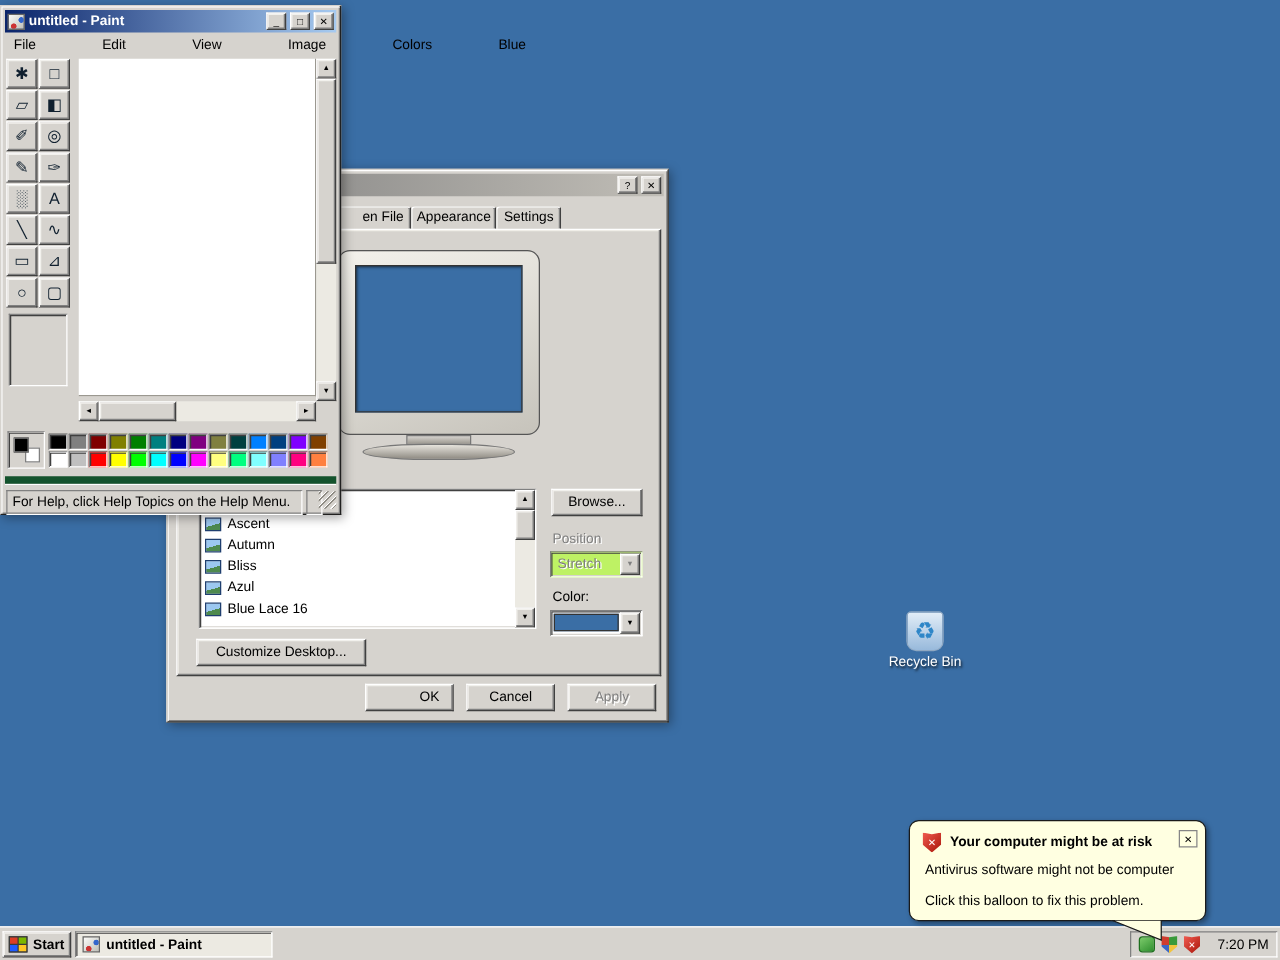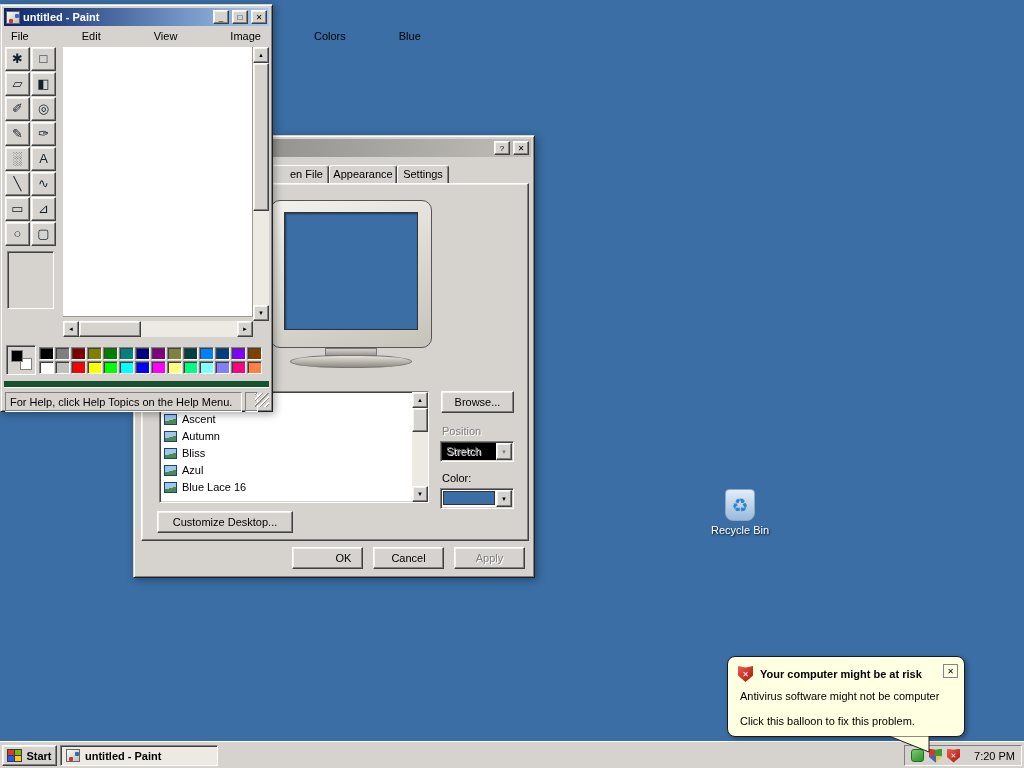--- a/index.html
+++ b/index.html
@@ -105,21 +105,21 @@
         <div class="abs sb-track" style="right:0;top:0;bottom:0;width:16px;">
           <button class="sb-btn raised cbtn" style="left:0;top:0;width:16px;height:16px;">▲</button>
           <div class="abs raised" style="left:0;top:16px;width:16px;height:24px;"></div>
           <button class="sb-btn raised cbtn" style="left:0;bottom:0;width:16px;height:16px;">▼</button>
         </div>
       </div>
 
       <button class="abs btn raised" style="left:299px;top:207px;width:73px;height:22px;">Browse...</button>
 
       <div class="abs disabled-txt" style="left:300px;top:241px;">Position</div>
-      <div class="abs combo sunken" style="left:298px;top:257px;width:74px;height:21px;background:#000000;">
+      <div class="abs combo sunken" style="left:298px;top:257px;width:74px;height:21px;background:#bef264;">
         <span class="abs disabled-txt" style="left:5px;top:3px;">Stretch</span>
         <button class="drop raised sb-btn" style="position:absolute;color:#808080;">▼</button>
       </div>
 
       <div class="abs" style="left:300px;top:288px;">Color:</div>
       <div class="abs combo sunken" style="left:298px;top:304px;width:74px;height:21px;background:#fff;">
         <span class="abs" style="left: 2px; top: 2px; width: 52px; height: 14px; border: 1px solid rgb(51, 51, 51); background-color: rgb(58, 110, 165);"></span>
         <button class="drop raised sb-btn" style="position:absolute;">▼</button>
       </div>
 

